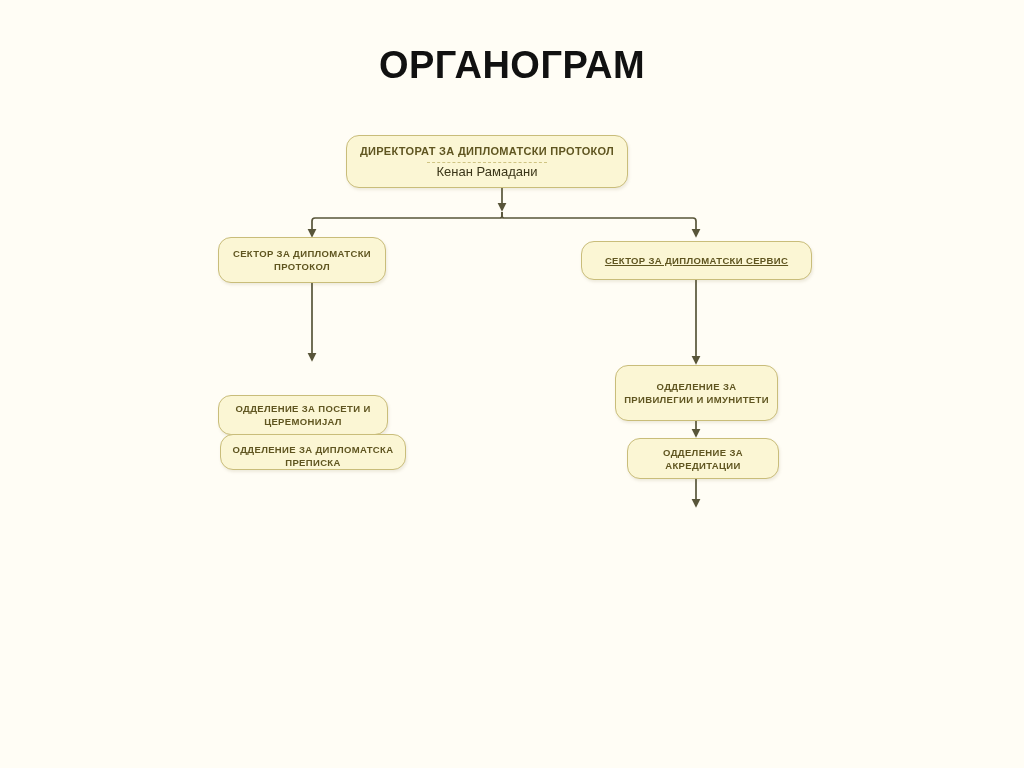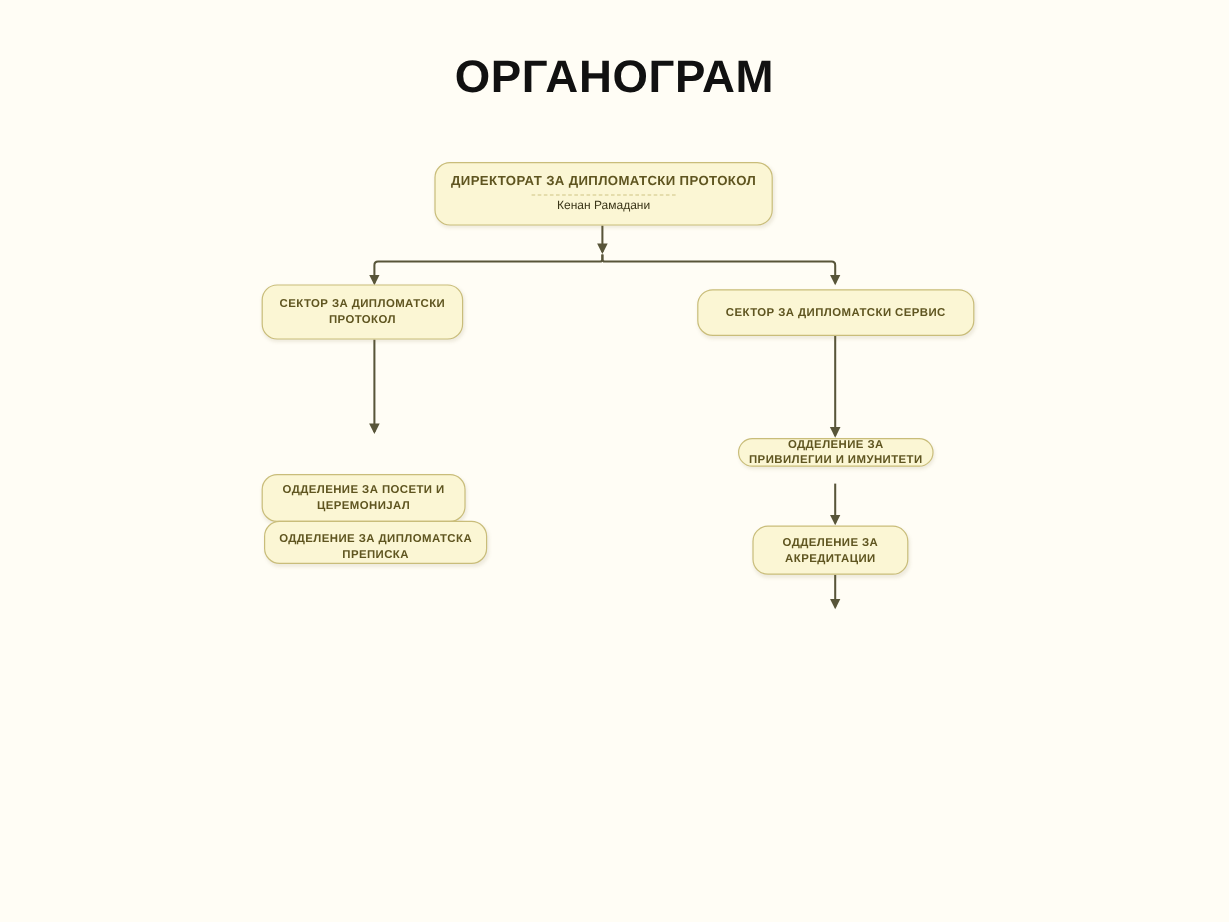--- a/index.html
+++ b/index.html
@@ -62,21 +62,21 @@
     font-size: 11px;
     letter-spacing: 0.3px;
   }
   .node .divider {
     width: 120px;
     height: 0;
     border-top: 1px dashed #cfc483;
     margin: 4px 0 2px 0;
   }
   .node .subtitle {
-    font-size: 10px;
+    font-size: 13px;
     font-weight: normal;
     color: #3a3518;
     line-height: 14px;
   }
 </style>
 </head>
 <body>
 
 <div id="canvas">
 
@@ -98,44 +98,44 @@
 
       <path d="M312,283 L312,360" marker-end="url(#arrow)"></path>
       <path d="M312,402 L312,432" marker-end="url(#arrow)"></path>
 
       <path d="M696,280 L696,363" marker-end="url(#arrow)"></path>
       <path d="M696,403 L696,436" marker-end="url(#arrow)"></path>
       <path d="M696,479 L696,506" marker-end="url(#arrow)"></path>
     </g>
   </svg>
 
-  <div class="node root" style="left:362px; top:135px; width:282px; height:53px;">
+  <div class="node root" style="left:346px; top:135px; width:282px; height:53px;">
     <div class="title">ДИРЕКТОРАТ ЗА ДИПЛОМАТСКИ ПРОТОКОЛ</div>
     <div class="divider"></div>
     <div class="subtitle">Кенан Рамадани</div>
   </div>
 
   <div class="node" style="left:218px; top:237px; width:168px; height:46px;">
     <div class="title">СЕКТОР ЗА ДИПЛОМАТСКИ ПРОТОКОЛ</div>
   </div>
 
-  <div class="node" style="left:581px; top:241px; width:231px; height:39px;">
+  <div class="node" style="left:581px; top:241px; width:231px; height:39px;text-decoration:underline;">
     <div class="title">СЕКТОР ЗА ДИПЛОМАТСКИ СЕРВИС</div>
   </div>
 
   <div class="node" style="left:218px; top:362px; width:170px; height:40px;margin-top:33px;">
     <div class="title">ОДДЕЛЕНИЕ ЗА ПОСЕТИ И ЦЕРЕМОНИЈАЛ</div>
   </div>
 
   <div class="node" style="left:220px; top:434px; width:186px; height:36px;justify-content:flex-end;">
     <div class="title">ОДДЕЛЕНИЕ ЗА ДИПЛОМАТСКА ПРЕПИСКА</div>
   </div>
 
-  <div class="node" style="left:615px; top:365px; width:163px; height:24px;">
+  <div class="node" style="left:615px; top:365px; width:163px; height:56px;">
     <div class="title">ОДДЕЛЕНИЕ ЗА ПРИВИЛЕГИИ И ИМУНИТЕТИ</div>
   </div>
 
-  <div class="node" style="left:627px; top:438px; width:130px; height:41px;">
+  <div class="node" style="left:627px; top:438px; width:152px; height:41px;">
     <div class="title">ОДДЕЛЕНИЕ ЗА АКРЕДИТАЦИИ</div>
   </div>
 
 
 </div>
 
 </body></html>

